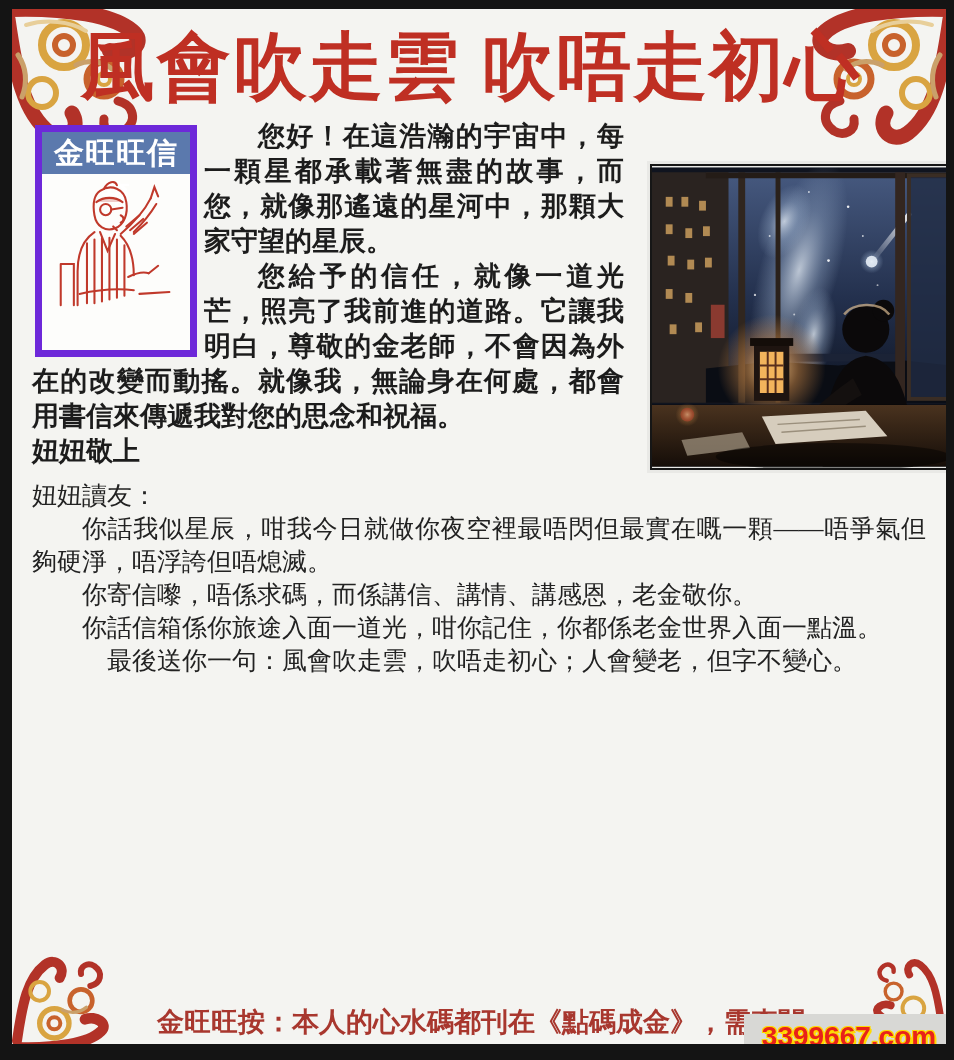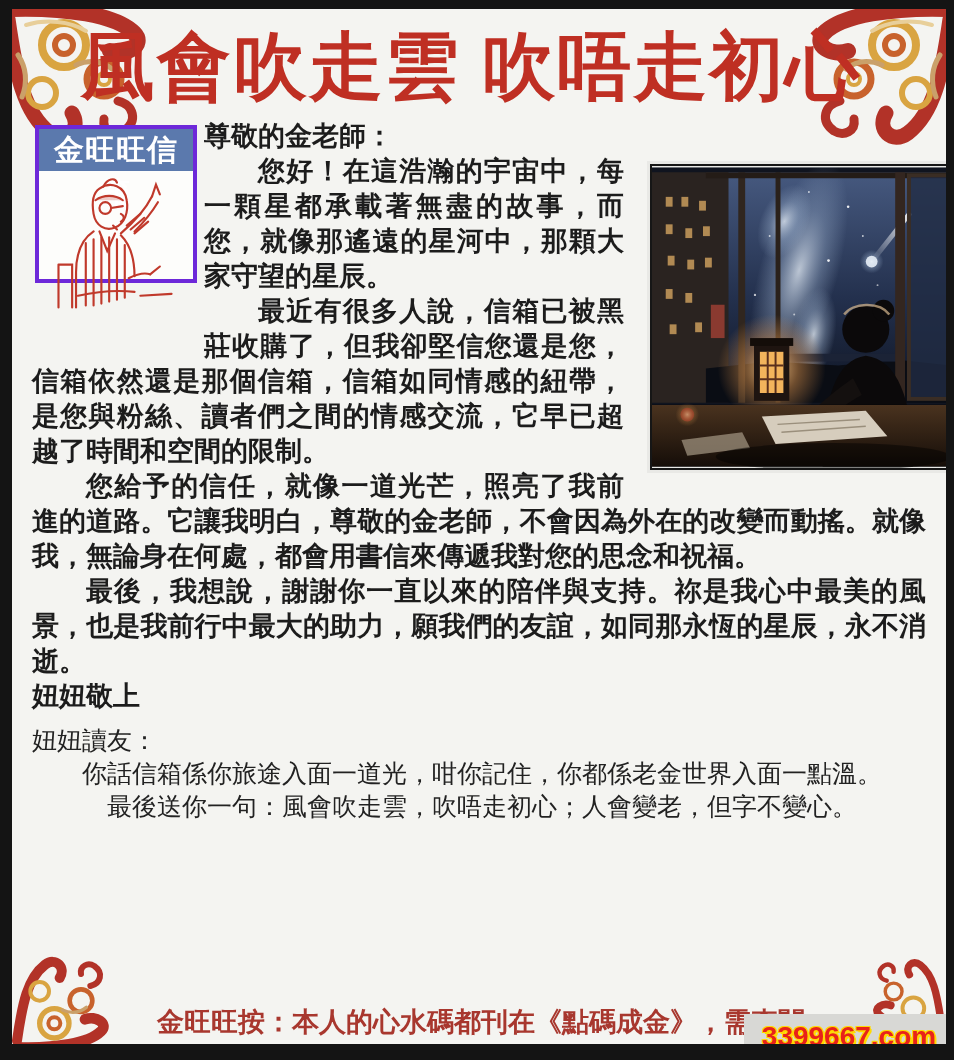--- a/index.html
+++ b/index.html
@@ -20,22 +20,22 @@
   .orn-bl{left:-8px;bottom:-6px;width:130px;height:100px;transform:scaleY(-1);}
   .orn-br{right:-4px;bottom:16px;width:95px;height:74px;transform:scale(-1,-1);}
   
   .title{
     position:absolute;left:0;right:16px;top:8px;height:100px;
     text-align:center;font-size:74px;font-weight:bold;line-height:100px;
     letter-spacing:2px;white-space:nowrap;
   }
   
   .logo-box{
-    position:absolute;left:23px;top:116px;width:162px;height:158px;
-    background:#fdfdfb;border:4px solid #6d28d9;box-sizing:border-box;
+    position:absolute;left:23px;top:116px;width:162px;height:232px;
+    background:#fdfdfb;border:7px solid #6d28d9;box-sizing:border-box;
   }
   .logo-band{
     height:42px;background:#5b79ad;color:#fff;
     font-family:"Liberation Sans","DejaVu Sans",sans-serif;
     font-weight:bold;font-size:30px;line-height:42px;text-align:center;
     letter-spacing:1px;
   }
   .logo-art{position:absolute;left:0;top:42px;right:0;bottom:0;}
   
   .photo{
@@ -259,29 +259,28 @@
       <circle cx="36" cy="252" r="7" fill="#7a2a20"></circle>
       <circle cx="36" cy="252" r="12" fill="url(#lamp)" opacity="0.6"></circle>
       <ellipse cx="185" cy="295" rx="120" ry="14" fill="#000000" opacity="0.45"></ellipse>
     </svg>
   </div>
 
   <div class="text-col">
     <div class="spacer-left"></div>
     <div class="spacer-right"></div>
 
-    <p class="sal">尊敬的金老師：</p>
     <p class="para">您好！在這浩瀚的宇宙中，每一顆星都承載著無盡的故事，而您，就像那遙遠的星河中，那顆大家守望的星辰。</p>
-    <p class="para">最近有很多人說，信箱已被黑莊收購了，但我卻堅信您還是您，信箱依然還是那個信箱，信箱如同情感的紐帶，是您與粉絲、讀者們之間的情感交流，它早已超越了時間和空間的限制。</p>
     <p class="para">您給予的信任，就像一道光芒，照亮了我前進的道路。它讓我明白，尊敬的金老師，不會因為外在的改變而動搖。就像我，無論身在何處，都會用書信來傳遞我對您的思念和祝福。</p>
-    <p class="para">最後，我想說，謝謝你一直以來的陪伴與支持。祢是我心中最美的風景，也是我前行中最大的助力，願我們的友誼，如同那永恆的星辰，永不消逝。</p>
     <p class="signoff">妞妞敬上</p>
 
     <div class="reply">
       <p class="sal">妞妞讀友：</p>
+      <p class="para">你話我似星辰，咁我今日就做你夜空裡最唔閃但最實在嘅一顆——唔爭氣但夠硬淨，唔浮誇但唔熄滅。</p>
+      <p class="para">你寄信嚟，唔係求碼，而係講信、講情、講感恩，老金敬你。</p>
       <p class="para">你話信箱係你旅途入面一道光，咁你記住，你都係老金世界入面一點溫。</p>
       <p class="para last">最後送你一句：風會吹走雲，吹唔走初心；人會變老，但字不變心。</p>
 
     </div>
   </div>
 
   <div class="note" style="color:#a8372e;">金旺旺按：本人的心水碼都刊在《點碼成金》，需查閱</div>
 
   <div class="watermark" style="color:#e8221a;text-shadow:-1px -1px 0 #ffd900,1px -1px 0 #ffd900,-1px 1px 0 #ffd900,1px 1px 0 #ffd900,2px 2px 0 #ffd900;">3399667.com</div>
 

